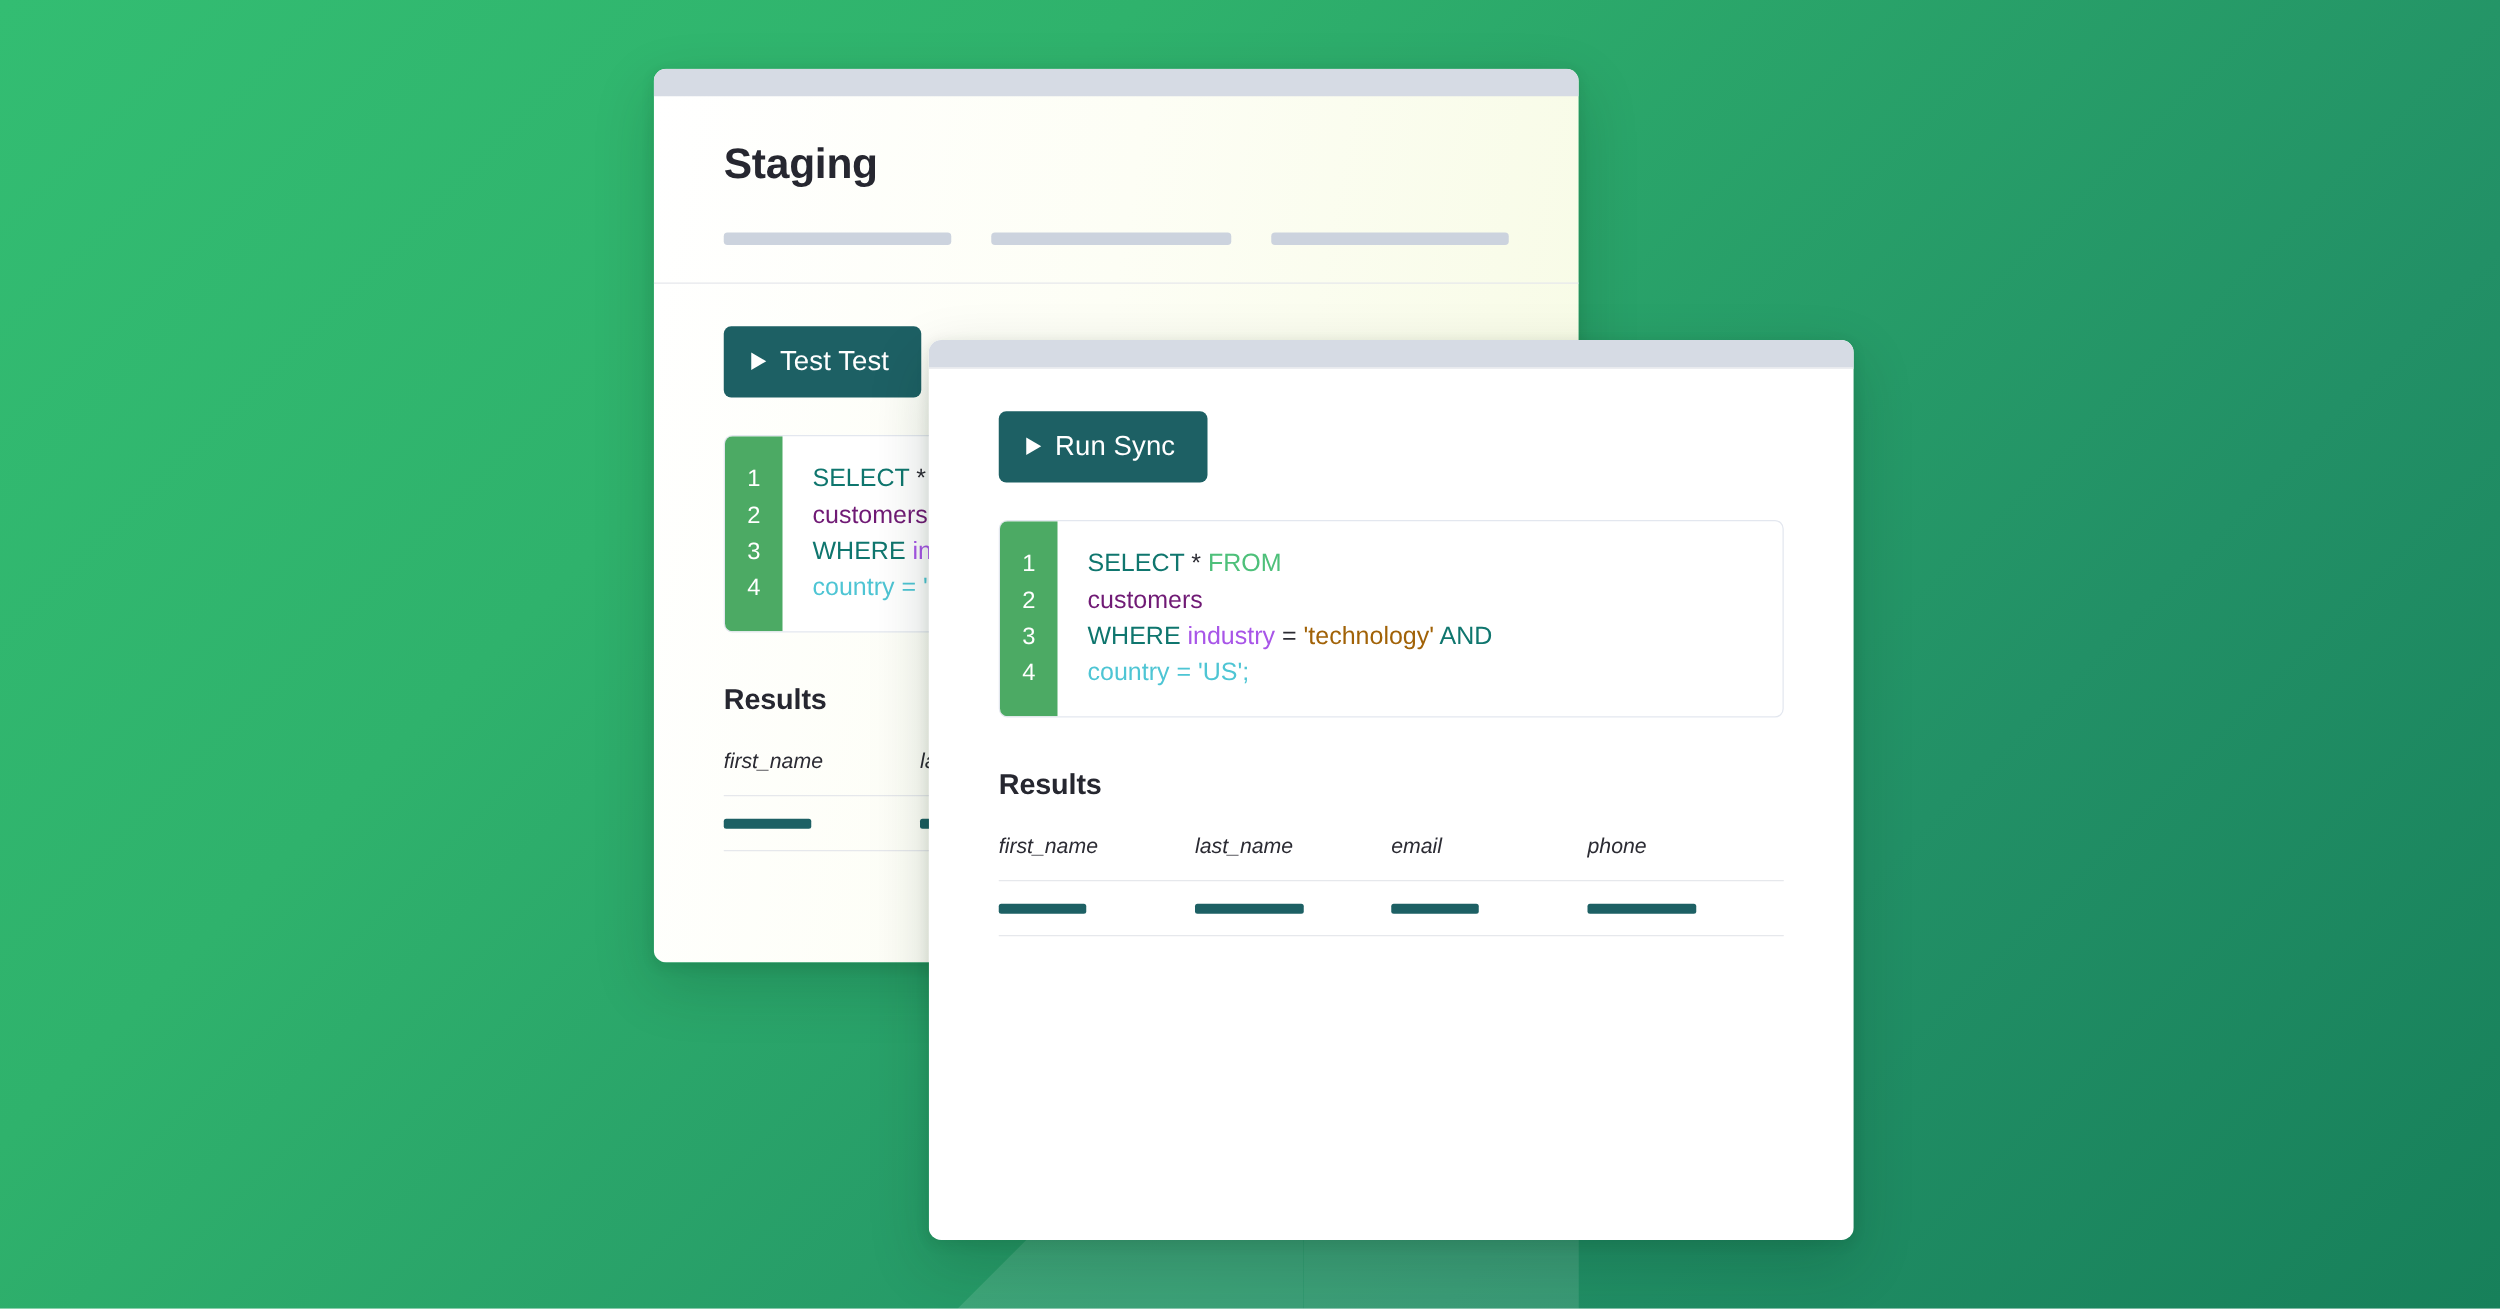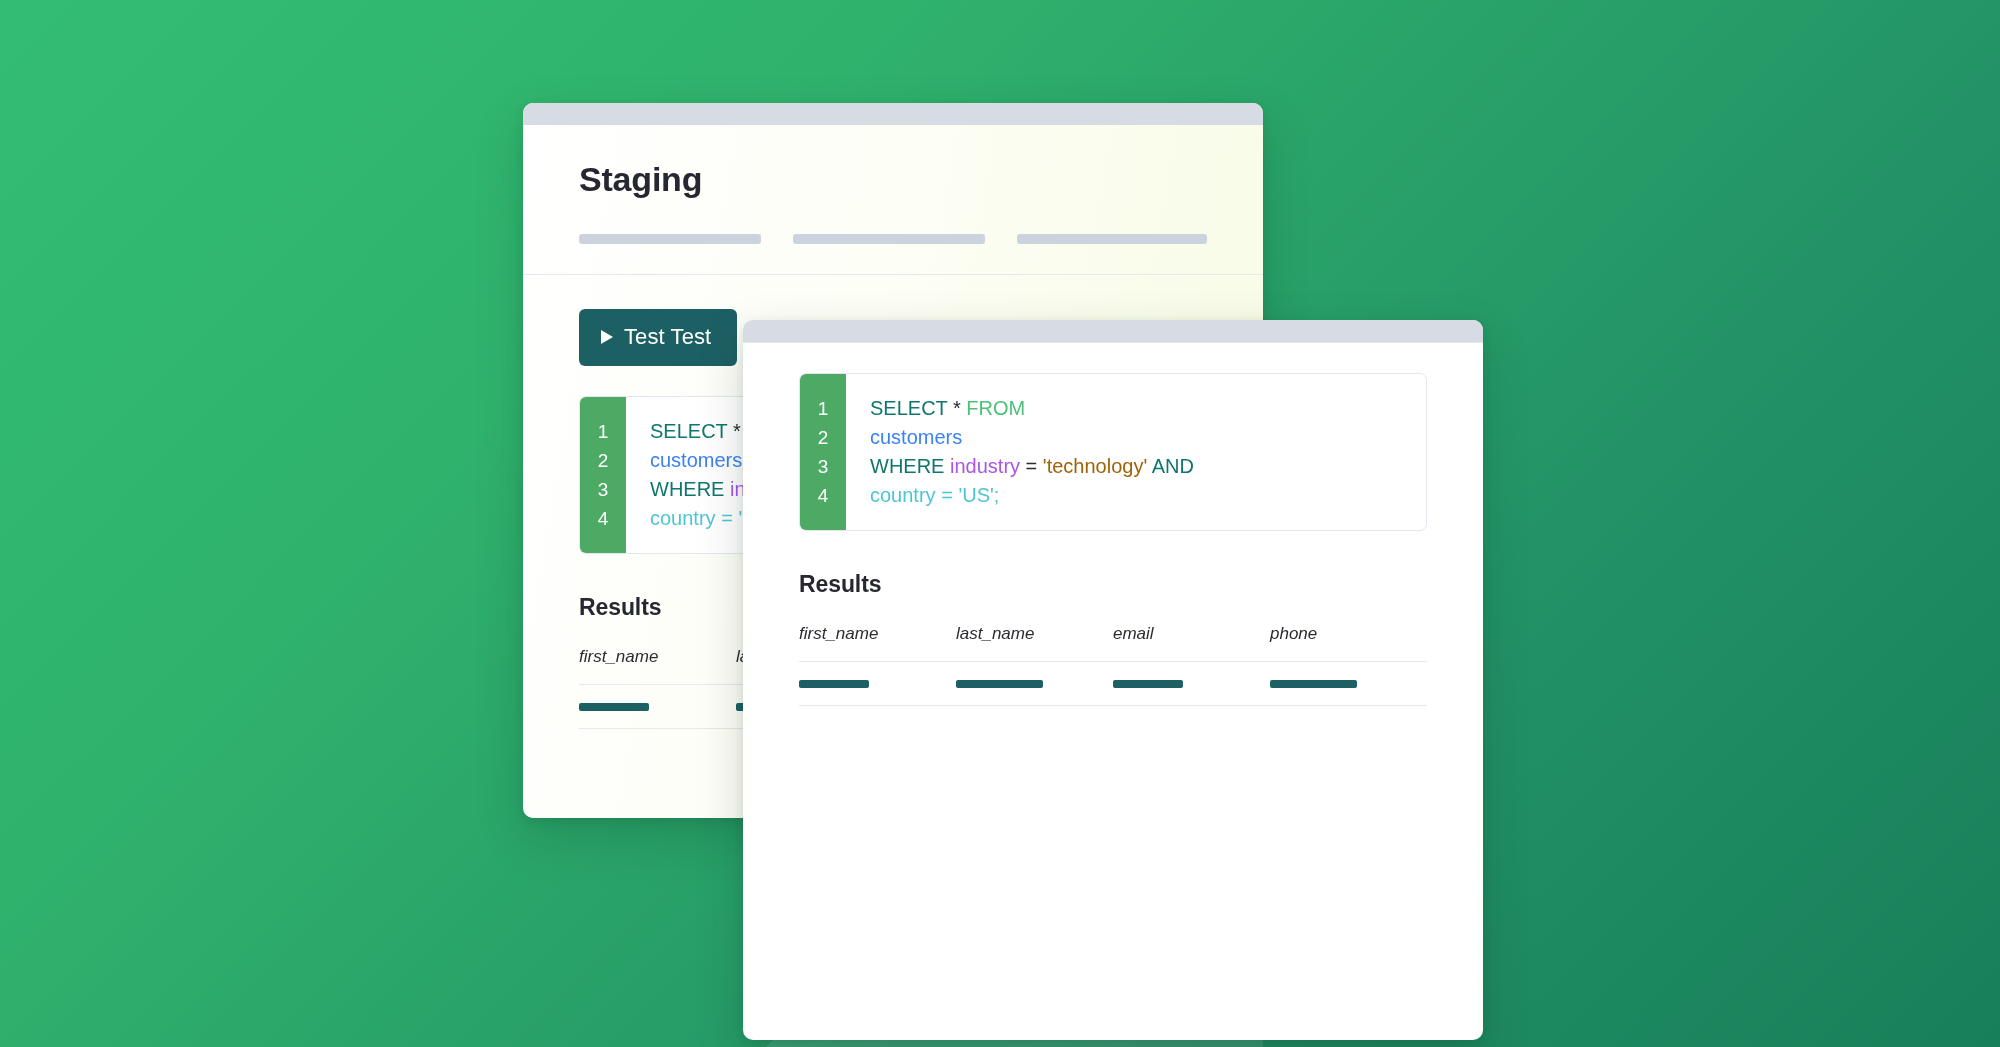--- a/index.html
+++ b/index.html
@@ -40,21 +40,20 @@
     height: 520px;
     background: rgba(255,255,255,0.115);
   }
 
   
   .window {
     position: absolute;
     border-radius: 10px;
     overflow: hidden;
     box-shadow: 0 18px 48px rgba(0,40,20,0.18), 0 3px 10px rgba(0,40,20,0.10);
-    margin-top: 48px;
   }
   .titlebar {
     height: 22px;
     background: #d6dbe4;
     width: 100%;
   }
   .win-body { width: 100%; height: 100%; }
 
   
   #window-staging {
@@ -155,21 +154,21 @@
     padding: 20px 0 20px 24px;
     font-size: 20px;
     line-height: 29px;
     color: #2b2b33;
     font-family: "Liberation Sans", sans-serif;
     white-space: nowrap;
   }
   .tok-kw     { color: #0f766e; font-weight: 400; }
   .tok-star   { color: #2b2b33; }
   .tok-from   { color: #4ec07a; text-align: right; }
-  .tok-table  { color: #3b82f6; }
+  .tok-table  { color: #701a75; }
   .tok-col    { color: #a855e8; }
   .tok-str    { color: #a16207; }
   .tok-op     { color: #2b2b33; }
   .tok-cyan   { color: #4ec5d4; }
 
   
   .results-wrap { padding: 40px 56px 0 56px; }
   .results-title {
     font-size: 23px;
     font-weight: 600;
@@ -276,20 +275,26 @@
       </div>
     </div>
   </div>
 
   <div class="window" id="window-production">
     <div class="win-body">
       <div class="titlebar"></div>
 
       <div class="header-divider"></div>
 
+      <div class="action-area">
+        <button class="run-btn">
+          <span class="play-tri"></span>
+          <span>Run Sync</span>
+        </button>
+      </div>
 
       <div class="code-block">
         <div class="gutter">
             <div>1</div>
             <div>2</div>
             <div>3</div>
             <div>4</div>
           </div>
         <div class="code-lines">
             <div><span class="tok-kw">SELECT</span><span class="tok-star"> *</span><span class="tok-from"> FROM</span></div>

